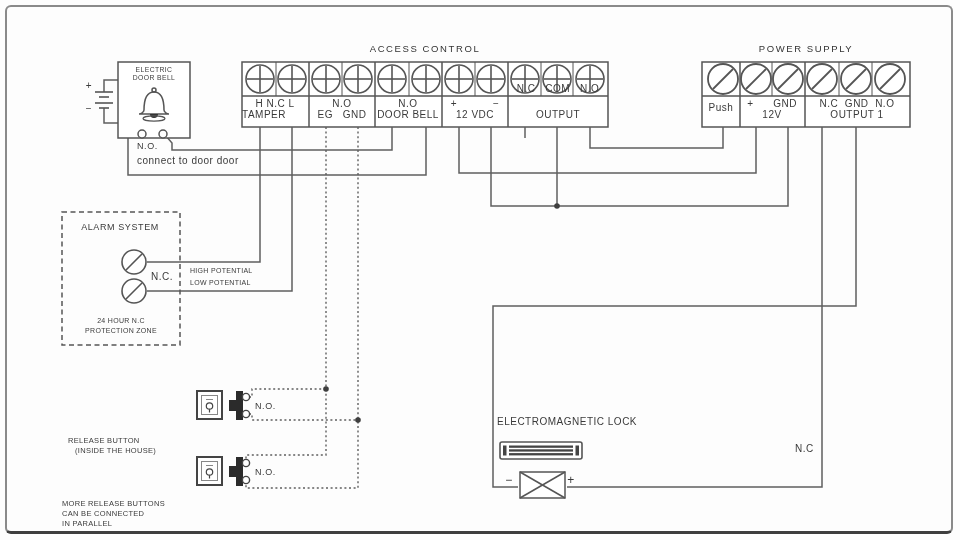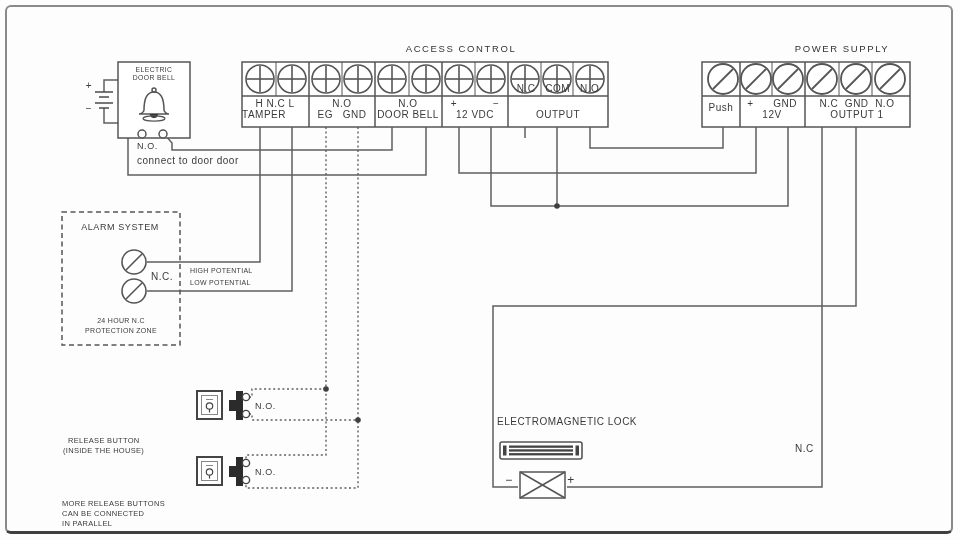--- a/index.html
+++ b/index.html
@@ -4,21 +4,21 @@
 <style>
   html,body{margin:0;padding:0;background:#fff;}
   #stage{position:relative;width:960px;height:540px;background:#fdfdfd;overflow:hidden;
          font-family:"Liberation Sans",sans-serif;}
   #frame{position:absolute;left:5px;top:5px;width:944px;height:524px;
          border:2px solid #8a8a8a;border-bottom:3px solid #3f3f3f;border-radius:6px;}
   #wires-svg{position:absolute;left:0;top:0;}
   .lbl{position:absolute;transform:translate(-50%,-50%);font-size:10px;line-height:1;
        letter-spacing:.5px;color:#3a3a3a;white-space:pre;}
   .left{transform:translate(0,-50%);}
-  .t{font-size:9.5px;letter-spacing:1.6px;color:#333;margin-left:36px;}
+  .t{font-size:9.5px;letter-spacing:1.6px;color:#333;}
   .s65{font-size:6.8px;letter-spacing:.4px;}
   .s7{font-size:7px;letter-spacing:.3px;}
   .s75{font-size:7.5px;letter-spacing:.3px;margin-top:42px;}
   .s9{font-size:9px;letter-spacing:.6px;}
   .s10{font-size:10px;}
   .s12{font-size:12px;}
 </style>
 </head>
 <body>
 
@@ -205,21 +205,21 @@
   <span class="lbl left" style="left:137px;top:161px">connect to door door</span>
 
   <span class="lbl s9" style="left:120px;top:227px">ALARM SYSTEM</span>
   <span class="lbl" style="left:162px;top:277px">N.C.</span>
   <span class="lbl left s7" style="left:190px;top:270px">HIGH POTENTIAL</span>
   <span class="lbl left s7" style="left:190px;top:282px">LOW POTENTIAL</span>
   <span class="lbl s7" style="left:121px;top:320px">24 HOUR N.C</span>
   <span class="lbl s7" style="left:121px;top:330px">PROTECTION ZONE</span>
 
   <span class="lbl left s75" style="left:68px;top:399px">RELEASE BUTTON</span>
-  <span class="lbl left s75" style="left:63px;top:409px">(INSIDE THE HOUSE)</span>
+  <span class="lbl left s75" style="left:75px;top:409px">(INSIDE THE HOUSE)</span>
   <span class="lbl left s9" style="left:255px;top:406px">N.O.</span>
 
   <span class="lbl left s75" style="left:62px;top:462px">MORE RELEASE BUTTONS</span>
   <span class="lbl left s75" style="left:62px;top:472px">CAN BE CONNECTED</span>
   <span class="lbl left s75" style="left:62px;top:482px">IN PARALLEL</span>
   <span class="lbl left s9" style="left:255px;top:472px">N.O.</span>
 
   <span class="lbl left" style="left:497px;top:422px">ELECTROMAGNETIC LOCK</span>
   <span class="lbl left" style="left:795px;top:449px">N.C</span>
   <span class="lbl s12" style="left:509px;top:480px">−</span>

